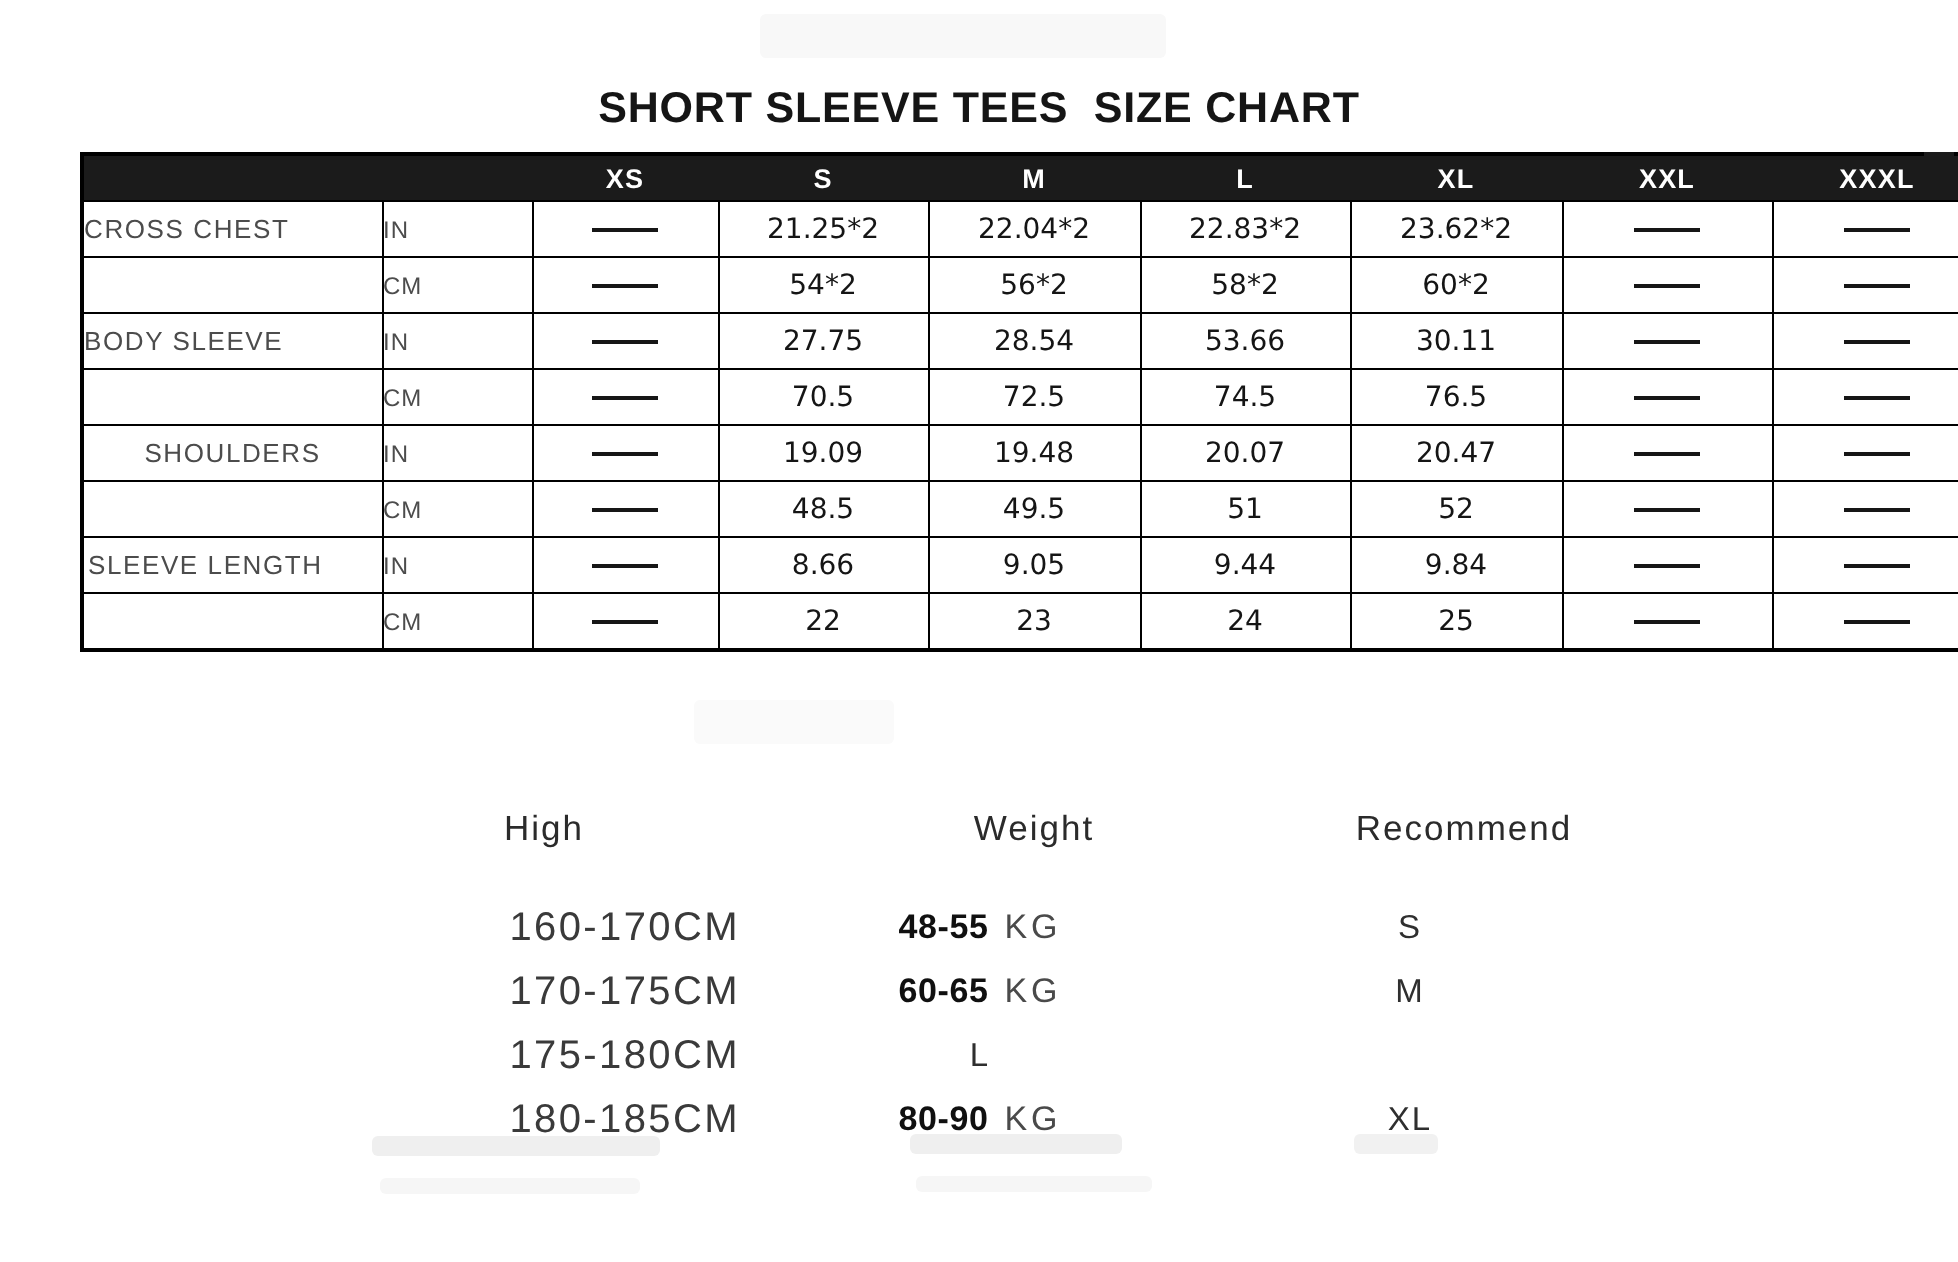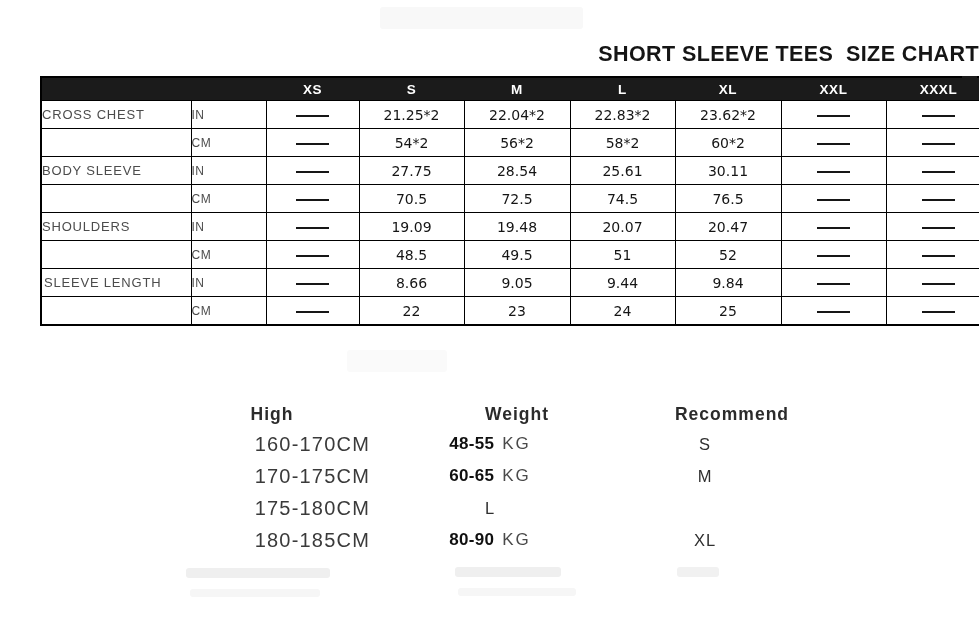--- a/index.html
+++ b/index.html
@@ -3,40 +3,40 @@
 <meta charset="utf-8">
 <style>
   html,body{margin:0;padding:0;background:#ffffff;}
   #stage{position:relative;width:979px;height:631px;background:#ffffff;overflow:hidden;
          font-family:"Liberation Sans",sans-serif;}
 
   
   .ghost{position:absolute;background:#f5f5f5;border-radius:3px;}
 
   
-  #title{position:absolute;left:0;right:0;top:42px;text-align:right;
+  #title{position:absolute;left:0;right:0;top:42px;text-align:center;
          font-size:21.5px;font-weight:700;color:#151515;letter-spacing:.4px;white-space:pre;}
 
   
   #size-table-wrap{position:absolute;left:12px;top:76px;}
   #header-overhang{position:absolute;left:950px;top:0;width:15px;height:22px;background:#1b1b1b;}
   table.size{border-collapse:collapse;table-layout:fixed;width:951px;}
   table.size{border:2px solid #000000;margin-left:28px;}
   table.size thead th{background:#1b1b1b;color:#ffffff;font-size:13.5px;font-weight:700;
                       letter-spacing:.6px;height:22px;border:none;text-align:center;padding:0;}
   table.size td{border:1px solid #000;height:27px;padding:0;vertical-align:middle;}
   td.lbl{font-size:13px;color:#4c4c4c;letter-spacing:.8px;padding-left:7px;text-align:left;}
   td.unit{font-size:12px;color:#4c4c4c;letter-spacing:.5px;padding-left:6px;text-align:left;}
   td.val{text-align:center;font-family:"DejaVu Sans",sans-serif;font-size:14px;color:#151515;}
   .dash{display:inline-block;width:33px;border-top:2px solid #161616;vertical-align:middle;}
 
   
   #fit{position:absolute;left:120px;top:402px;width:680px;}
   .fit-grid{display:grid;grid-template-columns:250px 240px 190px;align-items:center;}
-  .fit-head{height:24px;margin-bottom:2px;font-weight:bold;}
+  .fit-head{height:24px;margin-bottom:22px;}
   .fit-head .hcell{text-align:center;font-size:17.5px;color:#2b2b2b;letter-spacing:1px;
                    transform:translateX(27px);}
   .fit-row{height:32px;}
   .fit-row .c1{text-align:right;font-size:20px;color:#3a3a3a;letter-spacing:1.2px;}
   .fit-row .c2{text-align:center;font-size:17px;color:#4a4a4a;letter-spacing:.3px;}
   .fit-row .c2 .wv{font-weight:700;color:#101010;letter-spacing:.3px;}
   .fit-row .c2 .wu{letter-spacing:2px;margin-left:8px;color:#4a4a4a;}
   .fit-row .c3{text-align:center;font-size:16.5px;color:#2f2f2f;letter-spacing:1px;}
 </style>
 </head>
@@ -103,38 +103,38 @@
           <td class="val">60*2</td>
           <td class="val"><span class="dash"></span></td>
           <td class="val"><span class="dash"></span></td>
         </tr>
         <tr>
           <td class="lbl">BODY SLEEVE</td>
           <td class="unit">IN</td>
           <td class="val"><span class="dash"></span></td>
           <td class="val">27.75</td>
           <td class="val">28.54</td>
-          <td class="val">25.61</td>
+          <td class="val">53.66</td>
           <td class="val">30.11</td>
           <td class="val"><span class="dash"></span></td>
           <td class="val"><span class="dash"></span></td>
         </tr>
         <tr>
           <td class="lbl"></td>
           <td class="unit">CM</td>
           <td class="val"><span class="dash"></span></td>
           <td class="val">70.5</td>
           <td class="val">72.5</td>
           <td class="val">74.5</td>
           <td class="val">76.5</td>
           <td class="val"><span class="dash"></span></td>
           <td class="val"><span class="dash"></span></td>
         </tr>
         <tr>
-          <td class="lbl" style="">SHOULDERS</td>
+          <td class="lbl" style="text-align:center;">SHOULDERS</td>
           <td class="unit">IN</td>
           <td class="val"><span class="dash"></span></td>
           <td class="val">19.09</td>
           <td class="val">19.48</td>
           <td class="val">20.07</td>
           <td class="val">20.47</td>
           <td class="val"><span class="dash"></span></td>
           <td class="val"><span class="dash"></span></td>
         </tr>
         <tr>

